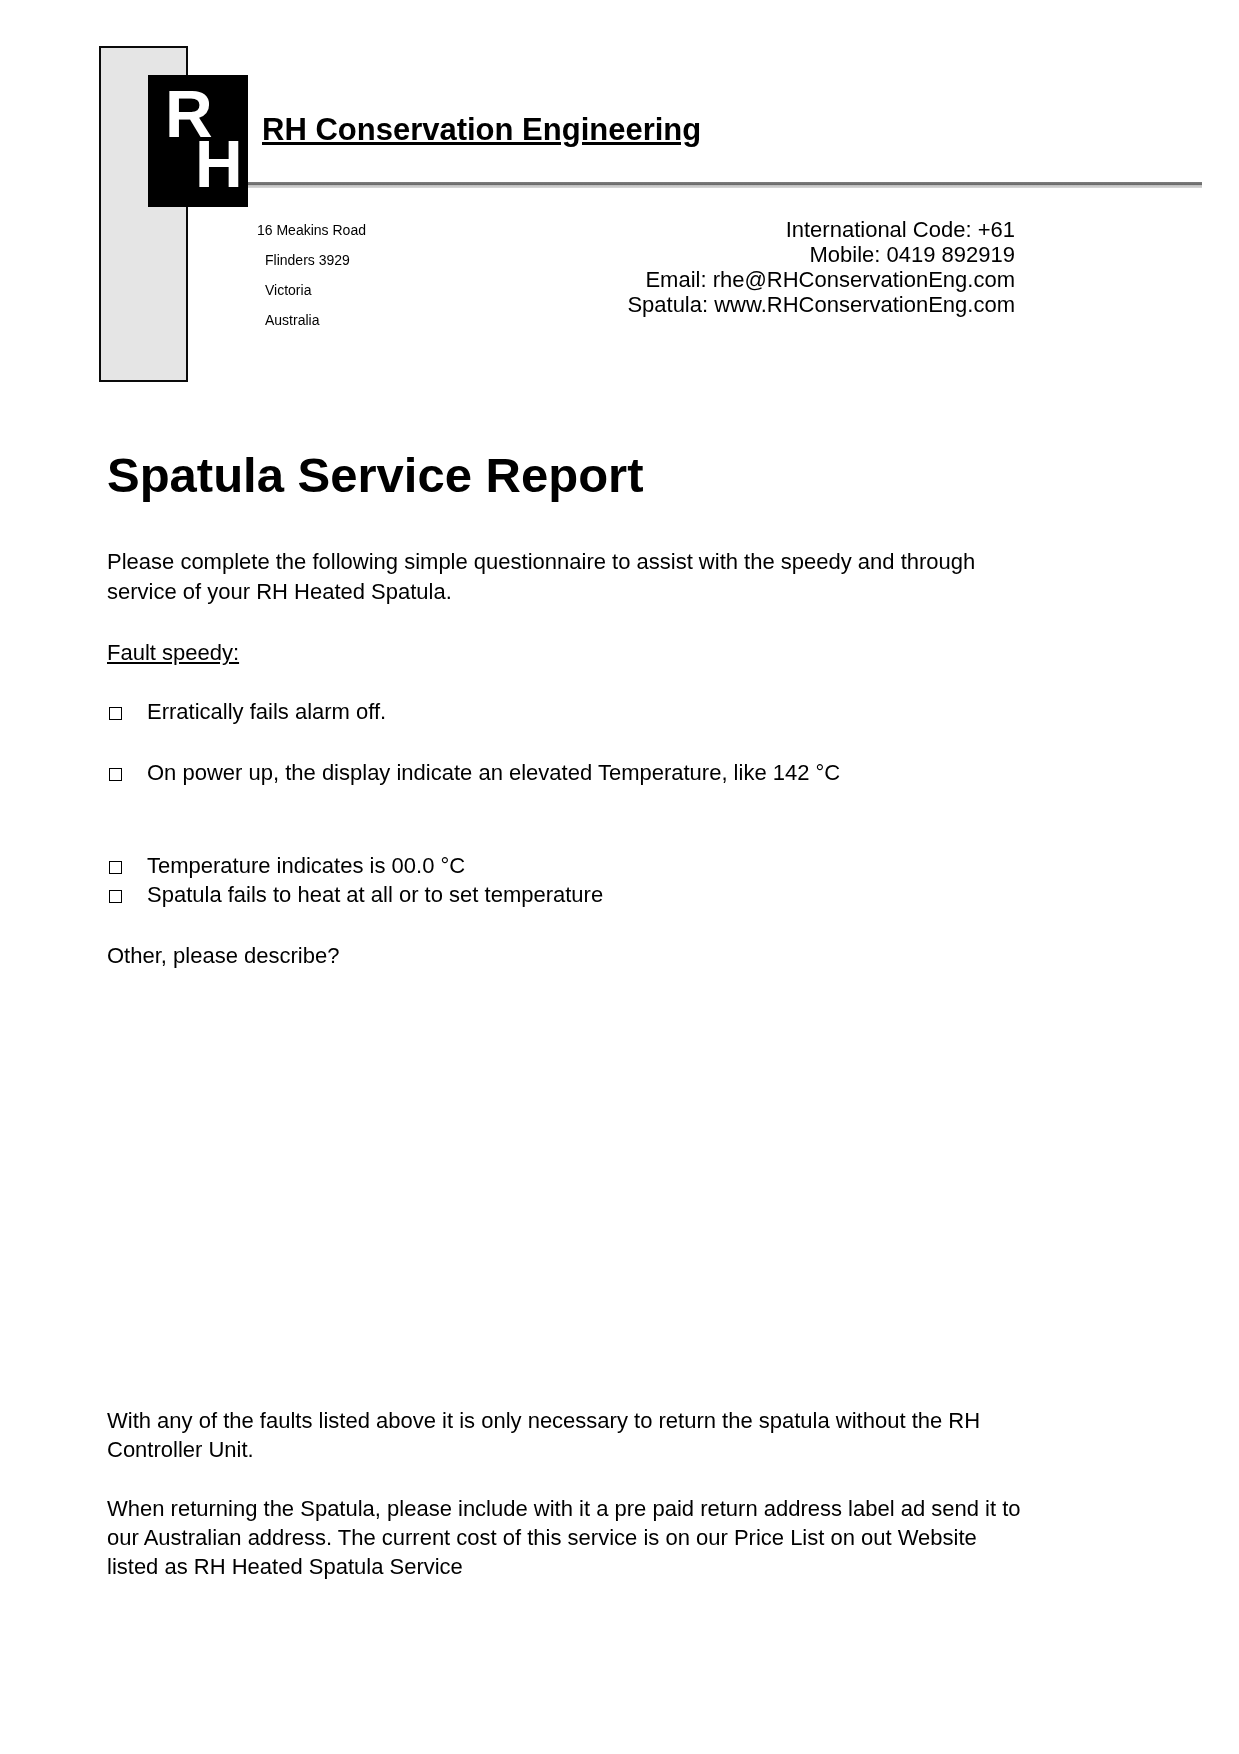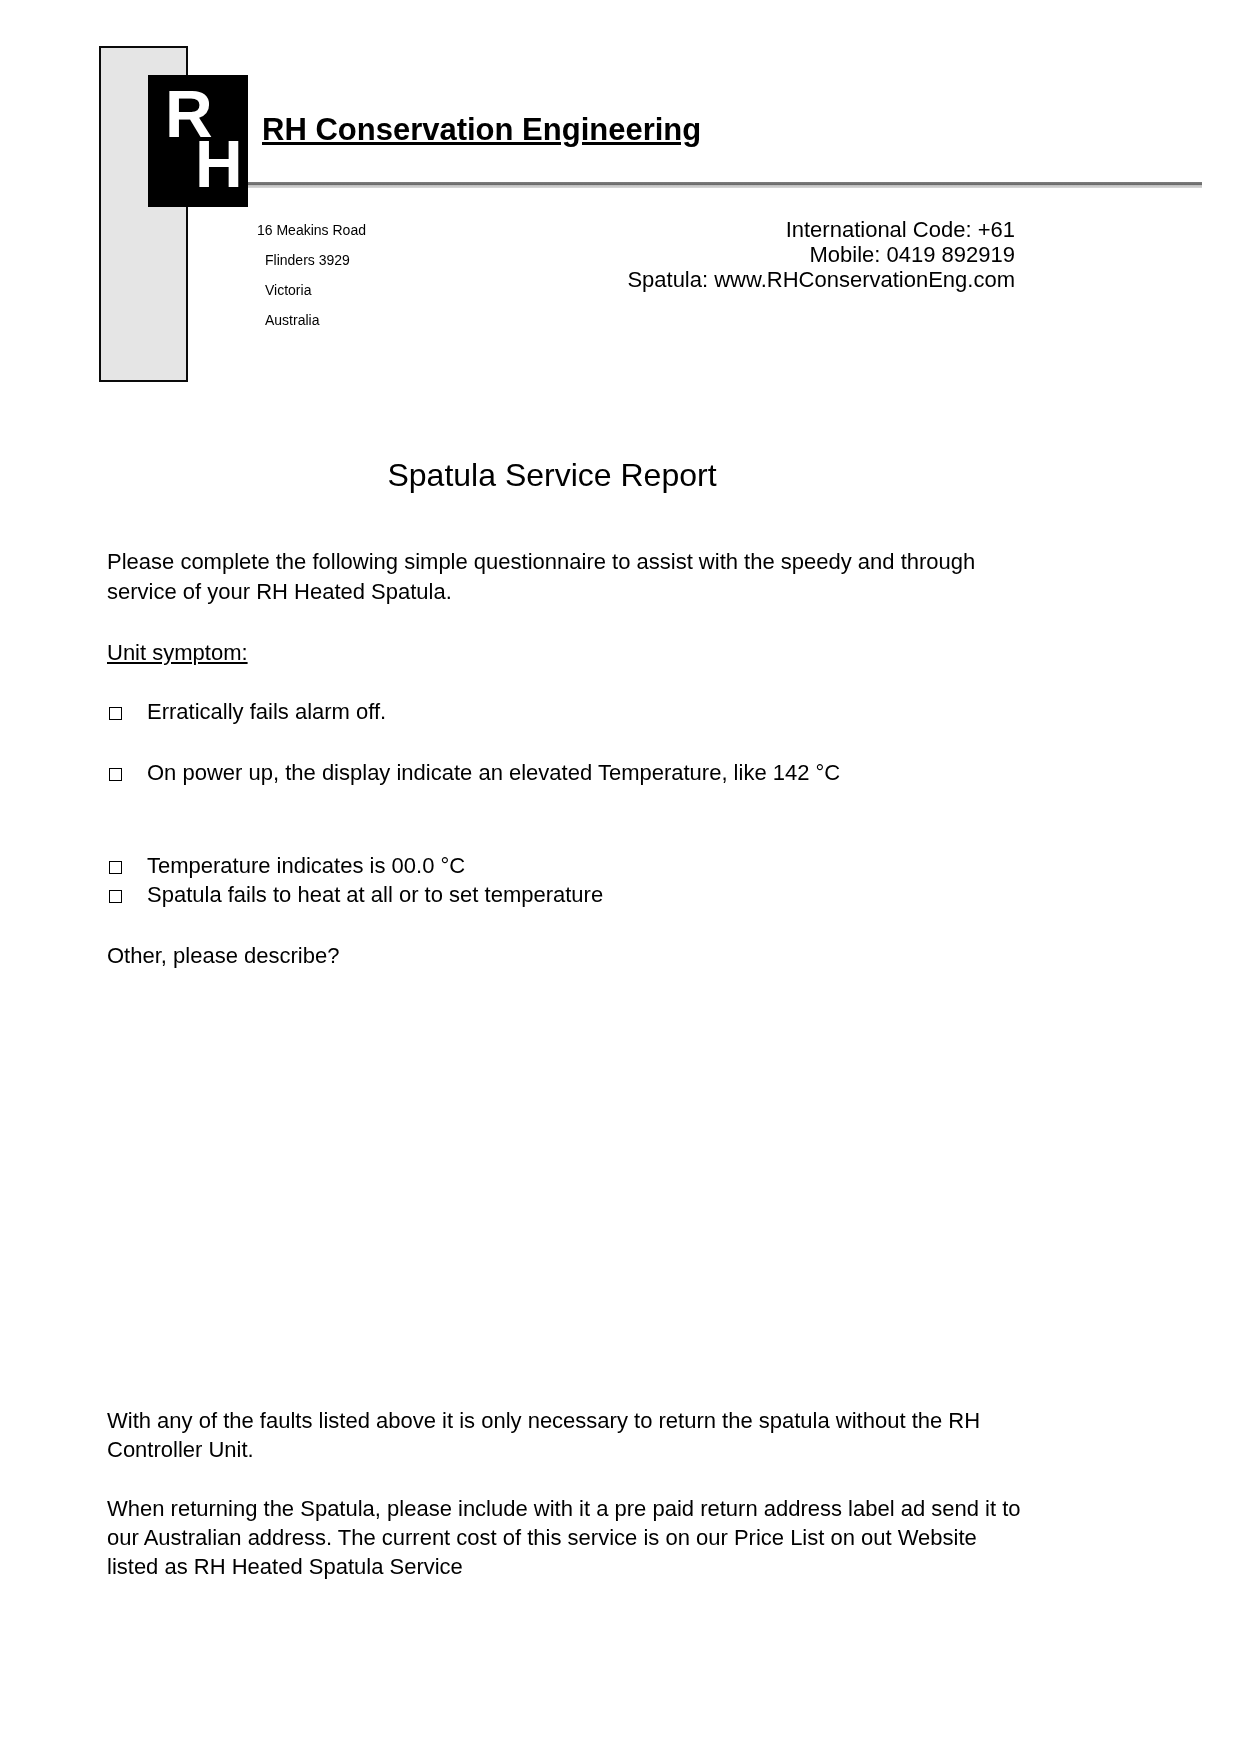--- a/index.html
+++ b/index.html
@@ -68,24 +68,23 @@
     line-height: 25px;
     text-align: right;
     white-space: nowrap;
   }
 
   
   .doc-title {
     position: absolute;
     left: 107px; top: 449px;
     width: 890px;
-    text-align: center;
-    font-size: 32px;
+    font-size: 49px;
     line-height: 52px;
-    font-weight: normal;
+    font-weight: bold;
     white-space: nowrap;
   }
   .intro-para {
     position: absolute;
     left: 107px; top: 547px;
     width: 905px;
     font-size: 22px;
     line-height: 30px;
   }
   .fault-heading {
@@ -152,28 +151,29 @@
 <div class="address-block">
   <div class="address-line">16 Meakins Road</div>
   <div class="address-line">Flinders 3929</div>
   <div class="address-line">Victoria</div>
   <div class="address-line">Australia</div>
 </div>
 
 <div class="contact-block">
   <div class="contact-line">International Code: +61</div>
   <div class="contact-line">Mobile: 0419 892919</div>
+  <div class="contact-line">Email: rhe@RHConservationEng.com</div>
   <div class="contact-line">Spatula: www.RHConservationEng.com</div>
 </div>
 
 <div class="doc-title">Spatula Service Report</div>
 
 <div class="intro-para">Please complete the following simple questionnaire to assist with the speedy and through service of your RH Heated Spatula.</div>
 
-<div class="fault-heading">Unit symptom:</div>
+<div class="fault-heading">Fault speedy:</div>
 
 <div class="cb-row r0">
   <span class="checkbox"></span><span>Erratically fails alarm off.</span>
 </div>
 <div class="cb-row r1">
   <span class="checkbox"></span><span>On power up, the display indicate an elevated Temperature, like 142 °C</span>
 </div>
 <div class="cb-row r2">
   <span class="checkbox"></span><span>Temperature indicates is 00.0 °C</span>
 </div>

